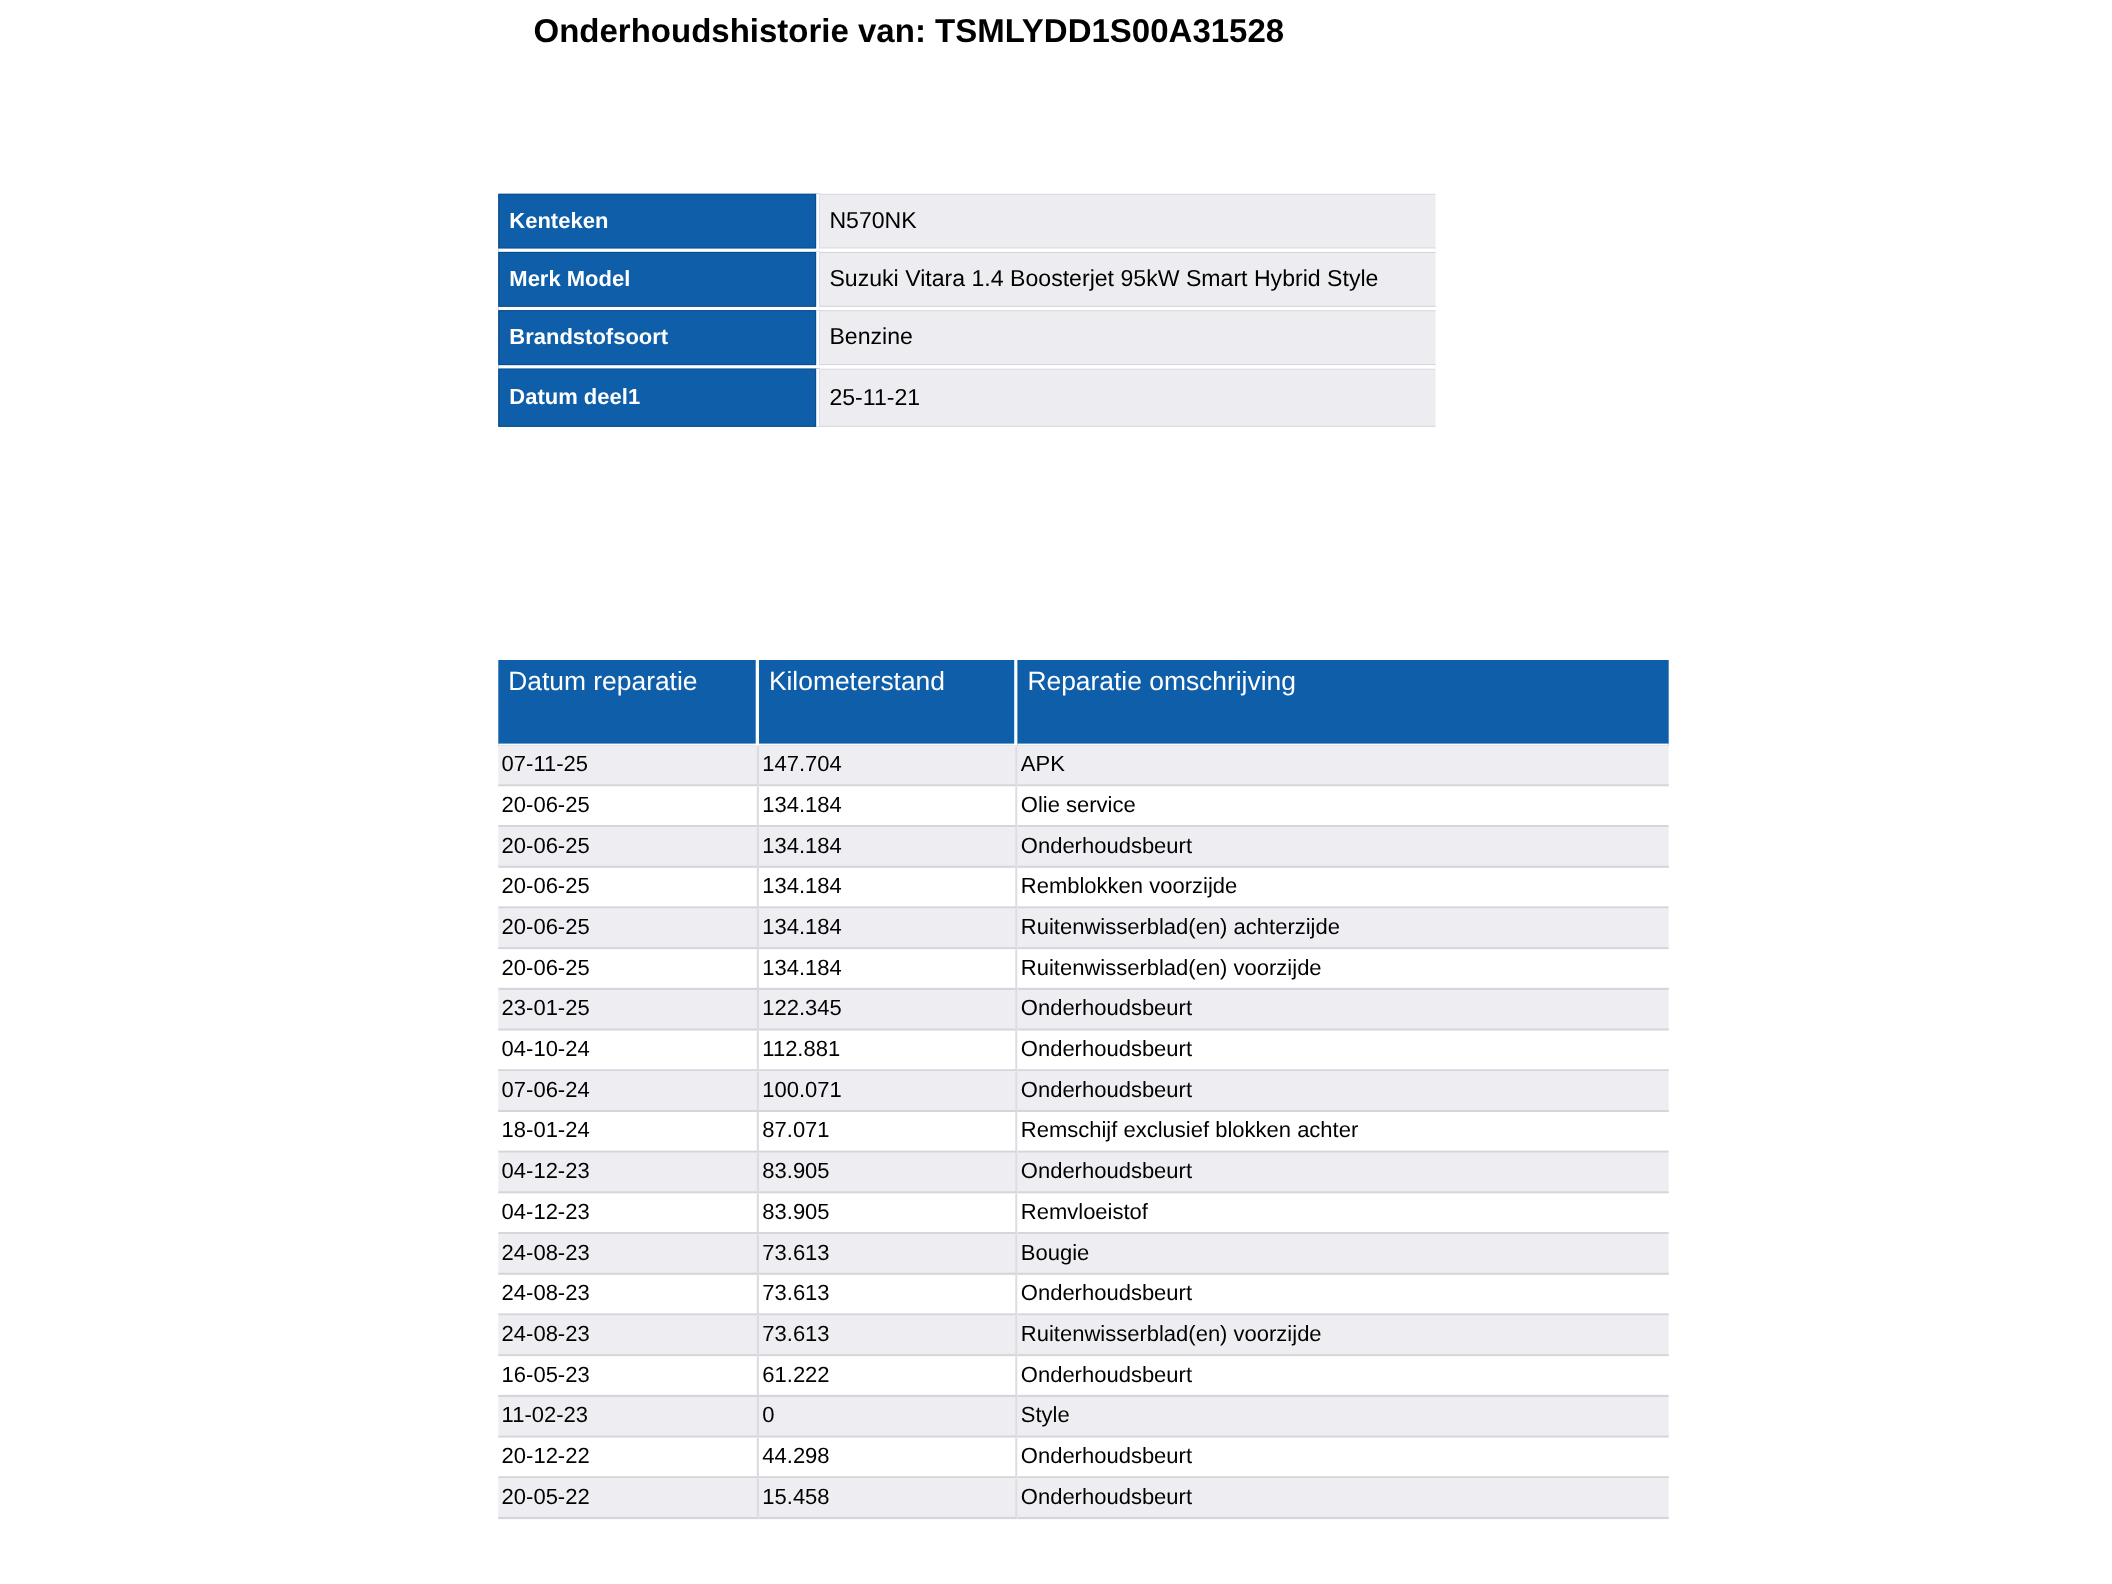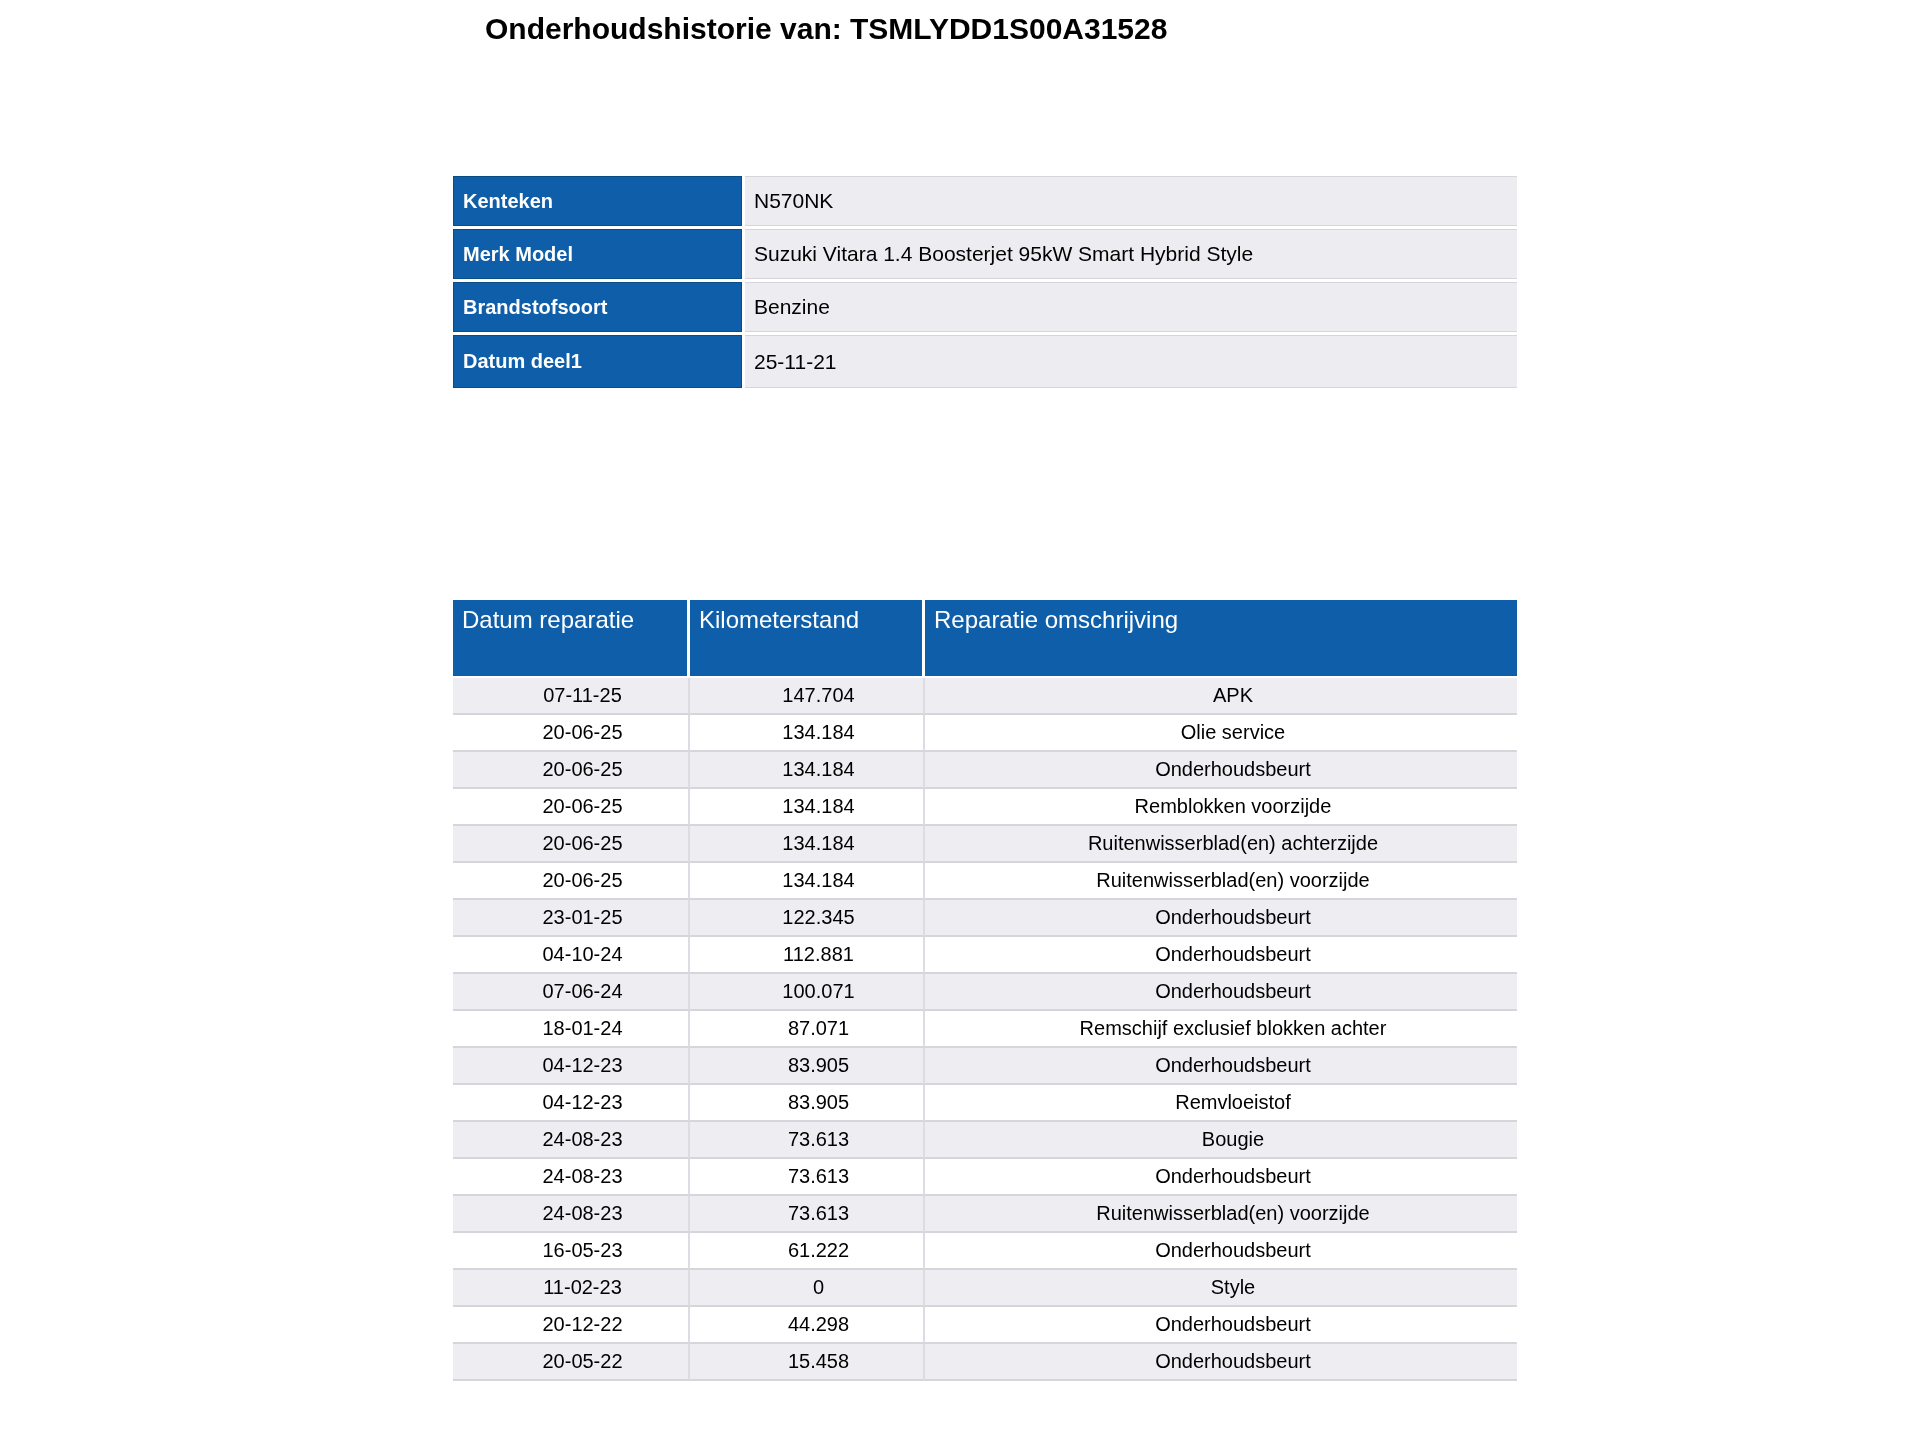--- a/index.html
+++ b/index.html
@@ -18,21 +18,21 @@
     color:#000;
   }
   .page-title{
     position:absolute;left:457px;top:12px;
     font-size:30px;font-weight:bold;letter-spacing:0px;white-space:nowrap;margin-left:28px;
   }
   table{border-collapse:separate;border-spacing:0;table-layout:fixed;}
 
   
   .vehicle-table{
-    position:absolute;left:453px;top:176px;width:1064px;
+    position:absolute;left:453px;top:176px;width:852px;
   }
   .vehicle-table th{
     width:292px;height:53px;
     background:var(--blue);color:#fff;
     font-size:20px;font-weight:bold;text-align:left;
     padding:0 0 0 10px;vertical-align:middle;
     border-bottom:3px solid #fff;border-right:3px solid #fff;
     box-shadow:inset 0 0 0 1px var(--blue-border);
   }
   .vehicle-table td{
@@ -53,22 +53,22 @@
   .history-table col.col-km{width:235px;}
   .history-table thead th{
     height:78px;background:var(--blue);color:#fff;
     font-size:24px;font-weight:normal;text-align:left;
     padding:6px 0 0 9px;vertical-align:top;
     border-bottom:2px solid #fff;border-right:3px solid #fff;
     white-space:nowrap;
   }
   .history-table thead th:last-child{border-right:0;}
   .history-table tbody td{
-    height:37px;font-size:20px;text-align:center;
-    padding:0 0 0 24px;vertical-align:middle;
+    height:37px;font-size:20px;text-align:left;
+    padding:0 0 0 3px;vertical-align:middle;
     background:#ffffff;
     border-bottom:2px solid var(--grid);
     border-right:2px solid var(--vgrid);
     white-space:nowrap;overflow:hidden;margin-left:29px;
   }
   .history-table tbody td:last-child{border-right:0;}
   .history-table tbody tr:nth-child(odd) td{background:var(--row-alt);}
 </style>
 </head>
 <body>

